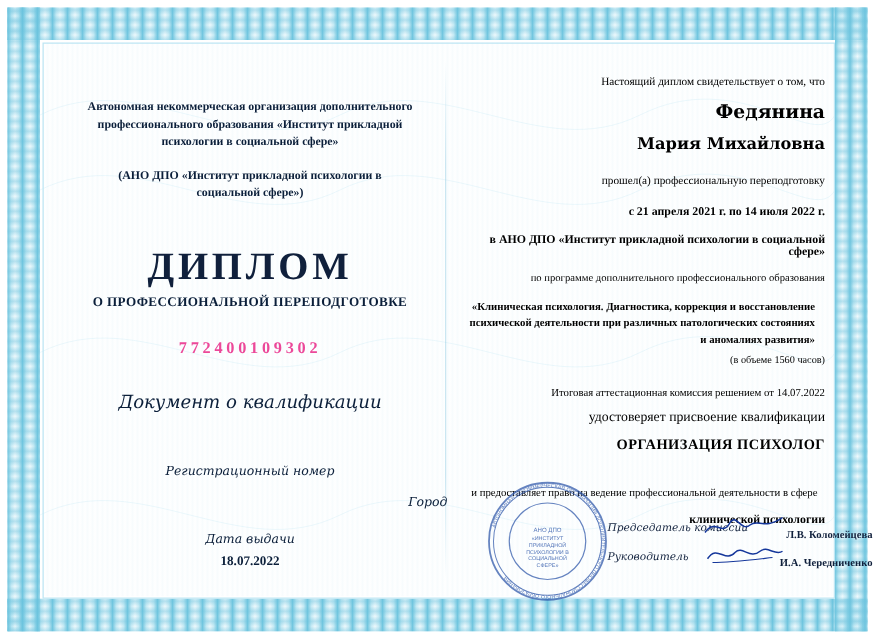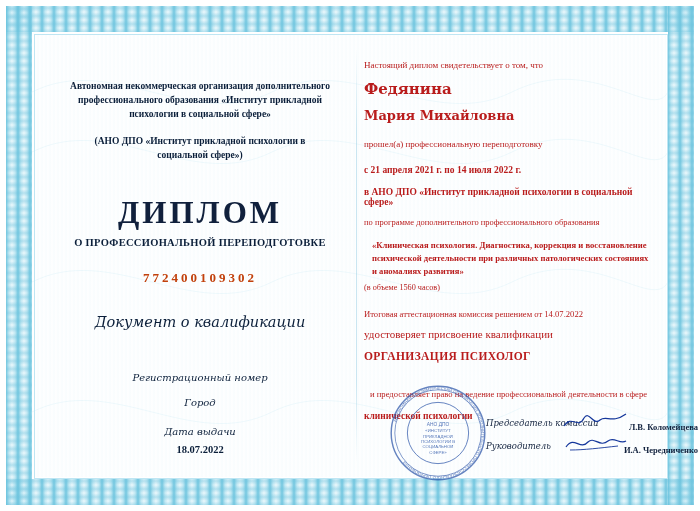--- a/index.html
+++ b/index.html
@@ -113,21 +113,21 @@
     margin-top: 6px;
     font-size: 10.5px;
     font-weight: bold;
     letter-spacing: 0.3px;
   }
   .diploma-number {
     margin-top: 22px;
     font-size: 13px;
     font-weight: bold;
     letter-spacing: 3px;
-    color: #c2410c;
+    color: #ec4899;
     font-family: "Liberation Serif", serif;
   }
   .doc-qual {
     margin-top: 28px;
     font-size: 14.5px;
     font-style: italic;
     font-family: "DejaVu Serif", serif;
   }
   .reg-label {
     margin-top: 42px;
@@ -138,20 +138,21 @@
   .reg-value {
     margin-top: 12px;
     font-size: 10.5px;
     font-weight: bold;
   }
   .city-label {
     margin-top: 14px;
     font-size: 10px;
     font-style: italic;
     font-family: "DejaVu Serif", serif;
+    text-align: right;
   }
   .city-value {
     margin-top: 7px;
     font-size: 10.5px;
     font-weight: bold;
   }
   .date-label {
     margin-top: 18px;
     font-size: 10px;
     font-style: italic;
@@ -162,22 +163,22 @@
     font-size: 10.5px;
     font-weight: bold;
   }
 
   
   .right-col {
     position: absolute;
     left: 330px; top: 8px;
     width: 296px;
     height: 427px;
-    text-align: left;
-    color: #b91c1c;
+    text-align: right;
+    color: #000000;
   }
   .r-line-small {
     font-size: 9px;
     margin-top: 18px;
   }
   .r-surname {
     margin-top: 10px;
     font-size: 15px;
     font-weight: bold;
     font-family: "DejaVu Serif", serif;

